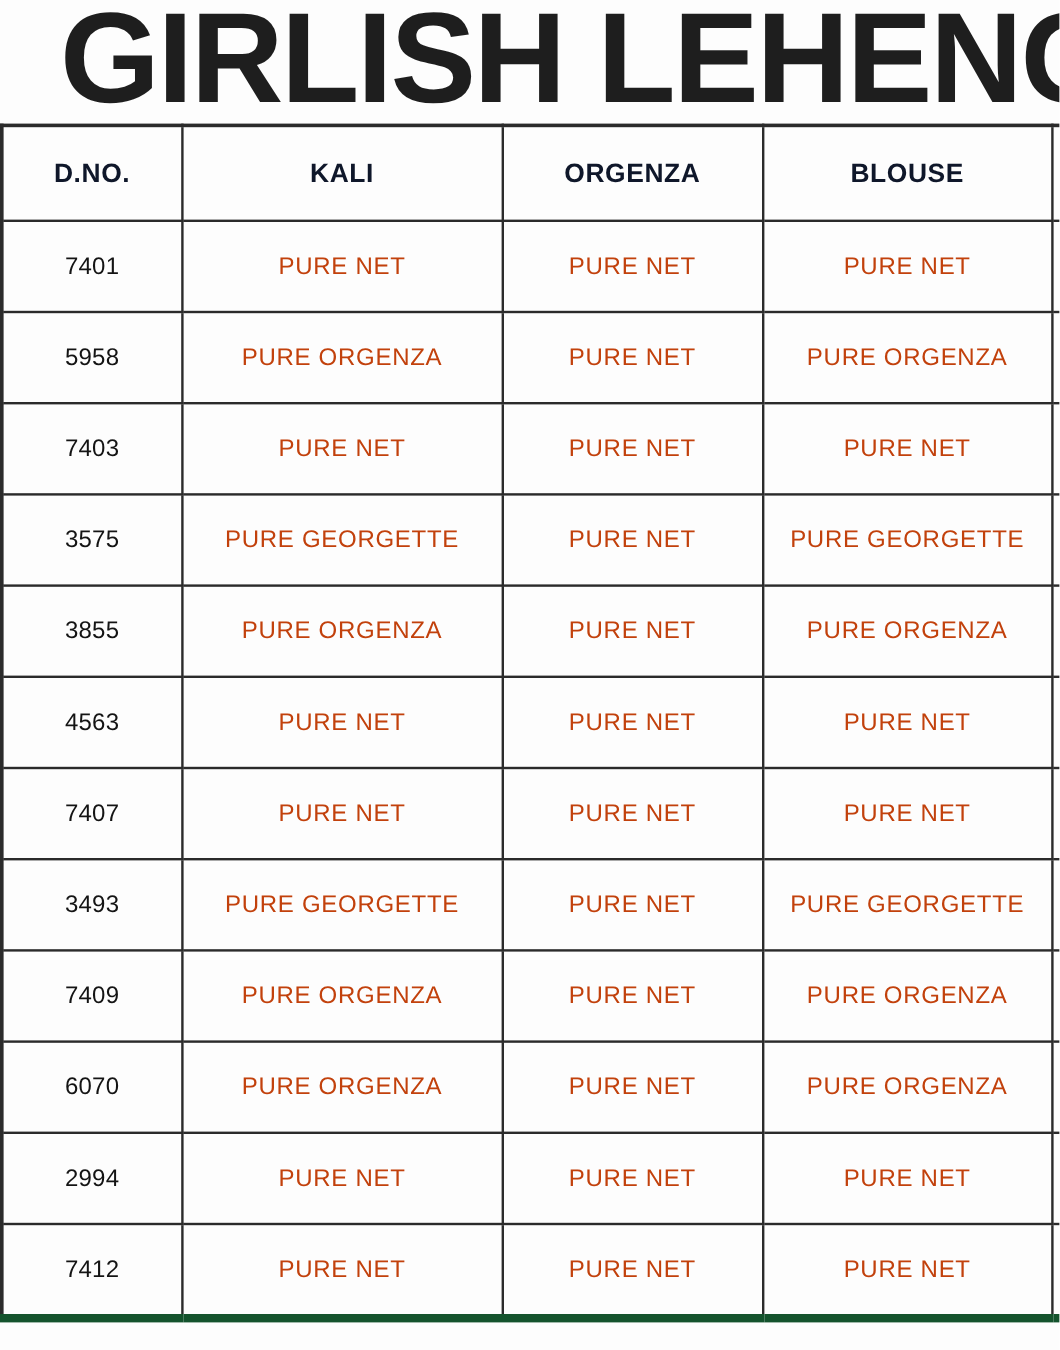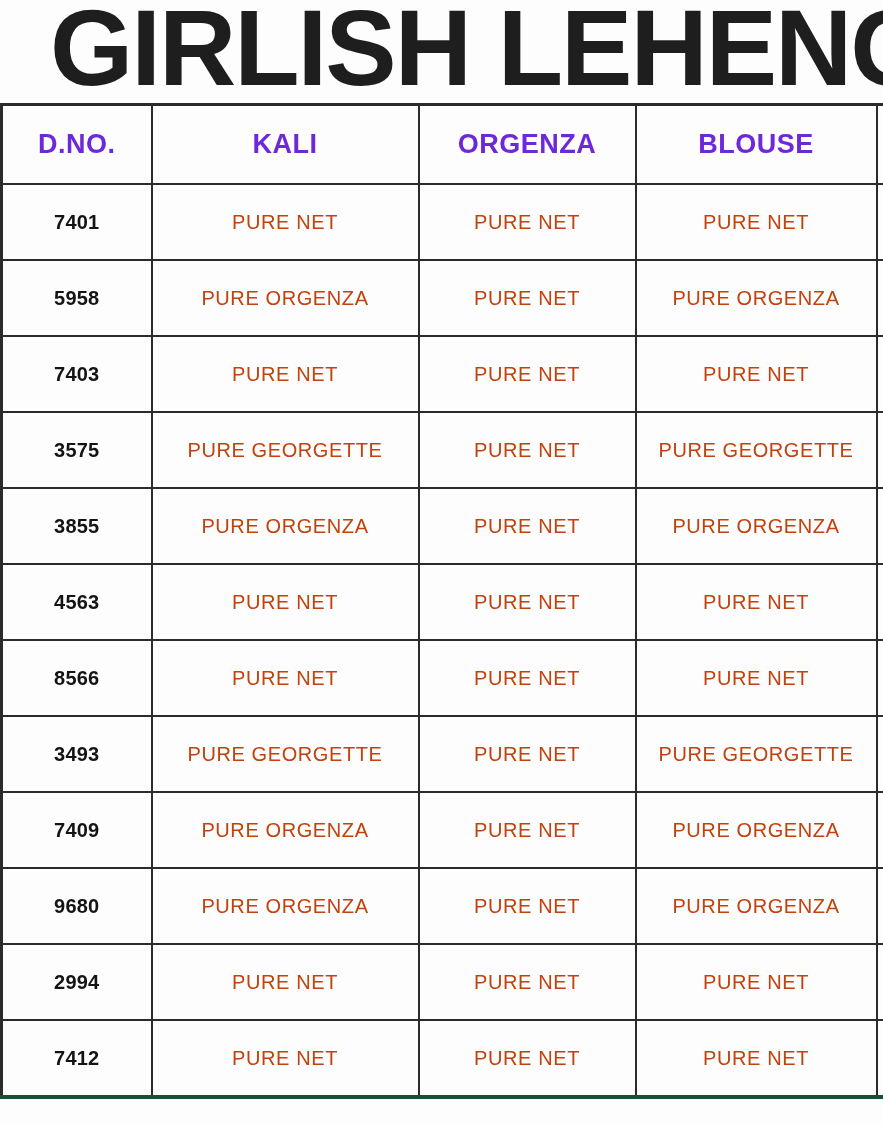--- a/index.html
+++ b/index.html
@@ -39,38 +39,38 @@
   .catalog-table th,
   .catalog-table td {
     border: 2px solid #2b2b2b;
     text-align: center;
     vertical-align: middle;
     padding: 0;
     overflow: hidden;
   }
   .catalog-table th {
     height: 77px;
-    font-size: 27px;
+    font-size: 22px;
     font-weight: bold;
     letter-spacing: 0.5px;
-    color: #6d28d9;
+    color: #0f172a;
   }
   .catalog-table td {
     height: 74px;
     font-size: 20px;
     letter-spacing: 0.6px;
     color: #c2410c;
   }
   .catalog-table td.dno-cell {
-    font-weight: bold;
+    font-weight: normal;
     color: #141414;
     letter-spacing: 0.2px;
   }
   .catalog-table { border-left: 3px solid #2b2b2b; border-top: 3px solid #2b2b2b; }
-  .catalog-table tr.last-row td { border-bottom: 4px solid #14532d; }
+  .catalog-table tr.last-row td { border-bottom: 7px solid #14532d; }
 </style>
 </head>
 <body>
 
 <div class="page">
 
   <h1 class="title">GIRLISH LEHENG</h1>
 
   <table class="catalog-table">
     <colgroup>
@@ -126,42 +126,42 @@
         <td></td>
       </tr>
       <tr>
         <td class="dno-cell">4563</td>
         <td>PURE NET</td>
         <td>PURE NET</td>
         <td>PURE NET</td>
         <td></td>
       </tr>
       <tr>
-        <td class="dno-cell">8566</td>
+        <td class="dno-cell">7407</td>
         <td>PURE NET</td>
         <td>PURE NET</td>
         <td>PURE NET</td>
         <td></td>
       </tr>
       <tr>
         <td class="dno-cell">3493</td>
         <td>PURE GEORGETTE</td>
         <td>PURE NET</td>
         <td>PURE GEORGETTE</td>
         <td></td>
       </tr>
       <tr>
         <td class="dno-cell">7409</td>
         <td>PURE ORGENZA</td>
         <td>PURE NET</td>
         <td>PURE ORGENZA</td>
         <td></td>
       </tr>
       <tr>
-        <td class="dno-cell">9680</td>
+        <td class="dno-cell">6070</td>
         <td>PURE ORGENZA</td>
         <td>PURE NET</td>
         <td>PURE ORGENZA</td>
         <td></td>
       </tr>
       <tr>
         <td class="dno-cell">2994</td>
         <td>PURE NET</td>
         <td>PURE NET</td>
         <td>PURE NET</td>

